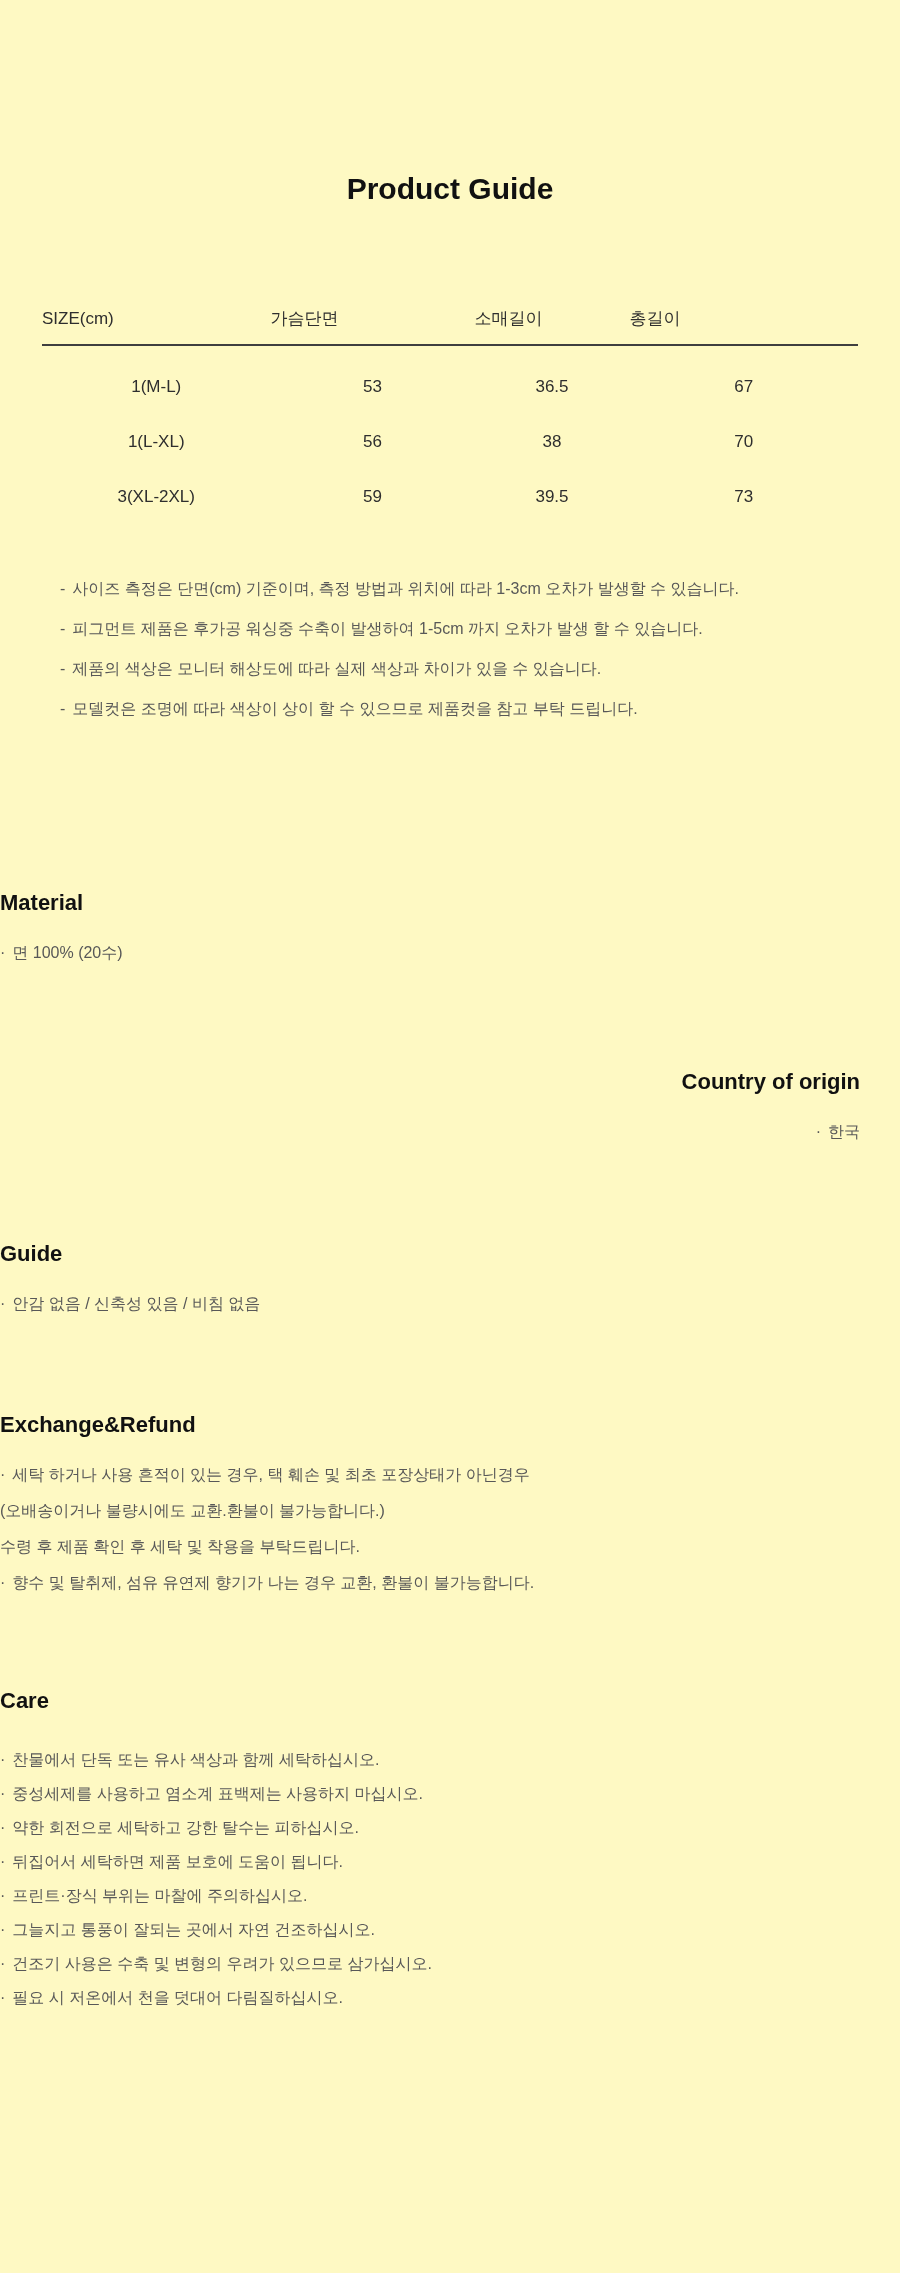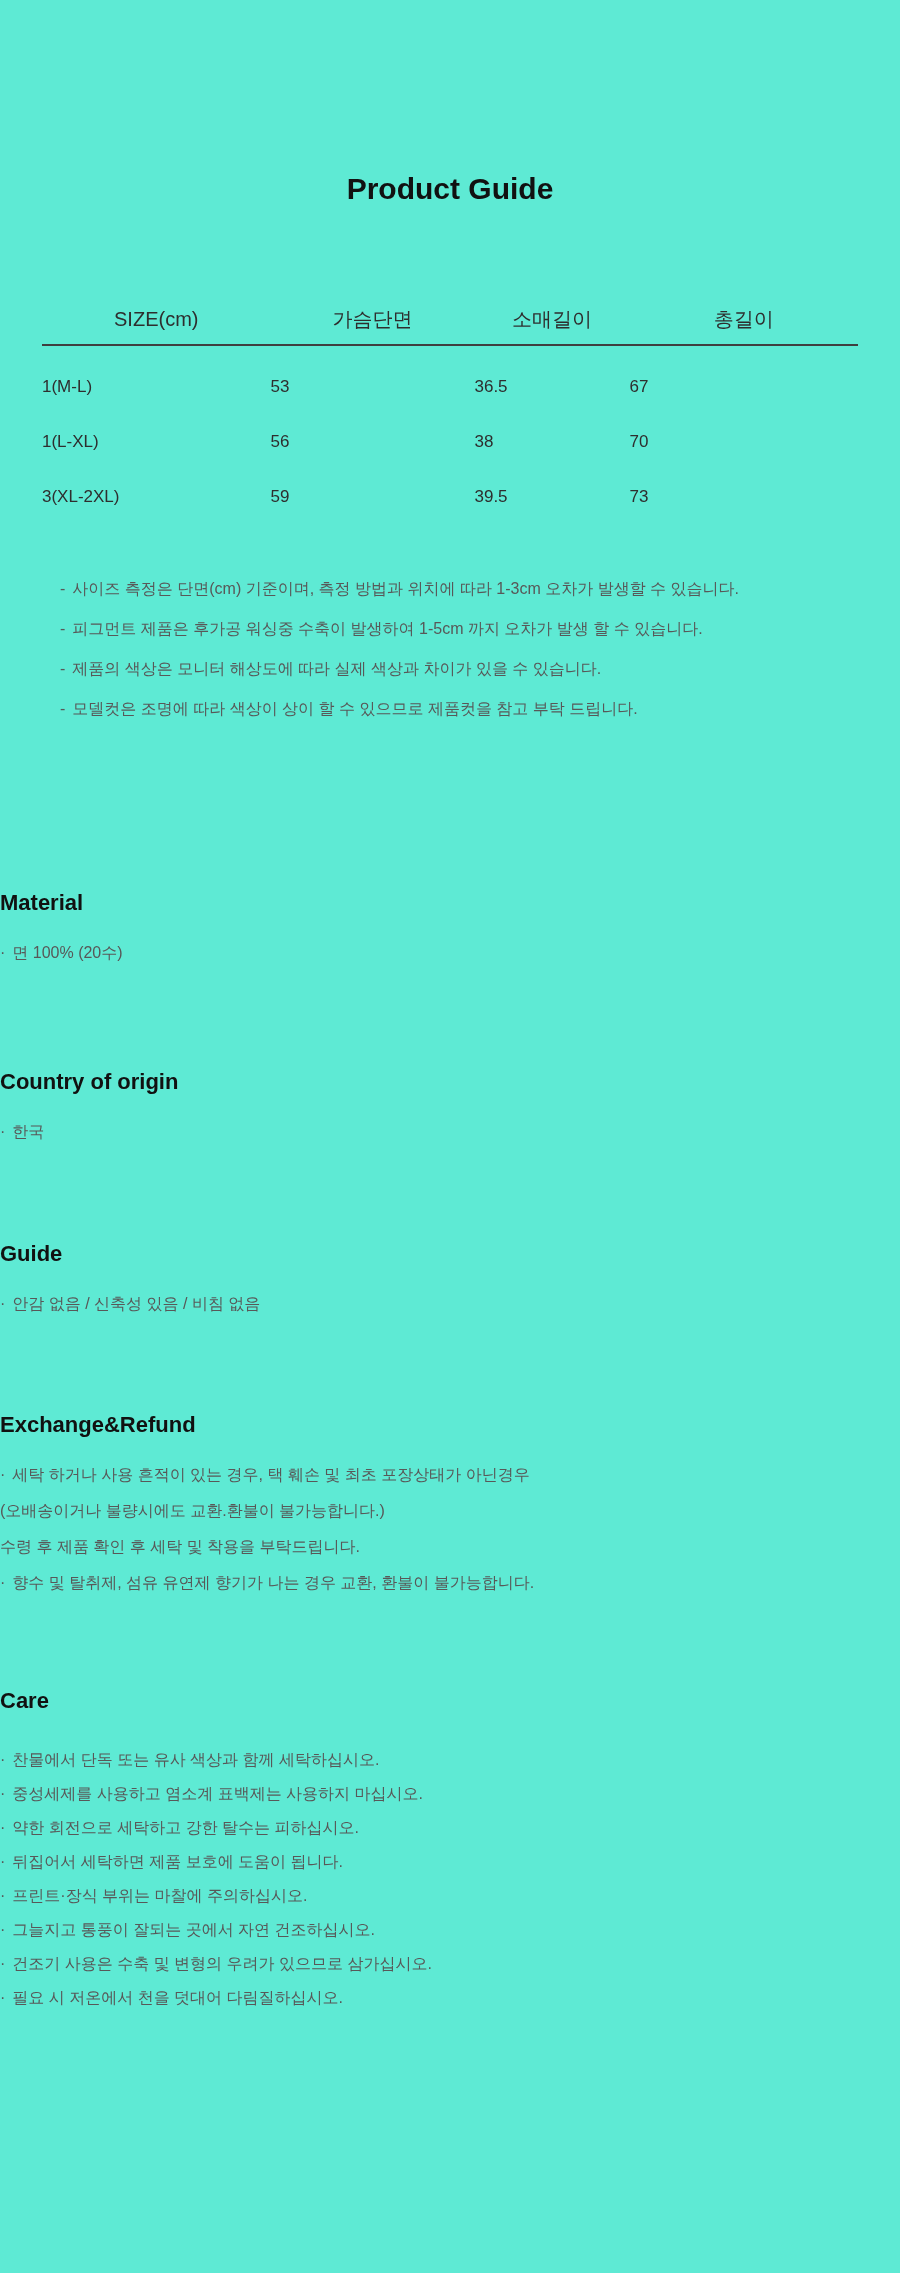--- a/index.html
+++ b/index.html
@@ -1,21 +1,21 @@
 <!DOCTYPE html>
 <html lang="ko"><head>
 <meta charset="utf-8">
 <style>
   * { margin:0; padding:0; box-sizing:border-box; }
   html,body { background:#ffffff; }
   .page {
     position:relative;
     width:900px; height:2273px;
     margin:0 auto;
-    background:#5eead4;
+    background:#fef9c3;
     overflow:hidden;
     font-family:"Liberation Sans","DejaVu Sans",sans-serif;
     color:#2e2e2e;
   }
   .title {
     margin-top:170px;
     text-align:center;
     font-size:30px;
     line-height:38px;
     font-weight:700;
@@ -26,29 +26,28 @@
   .size-table .thead,
   .size-table .trow {
     display:grid;
     grid-template-columns:28% 25% 19% 28%;
   }
   .size-table .thead {
     padding-bottom:12px;
     border-bottom:2px solid #3f3f3f;
   }
   .size-table .th {
-    text-align:center;
-    font-size:20px;
+    font-size:17px;
     line-height:26px;
     color:#2e2e2e;
   }
   .size-table .tbody { padding-top:13px; }
   .size-table .trow { height:55px; align-items:center; }
   .size-table .td {
-    text-align:left;
+    text-align:center;
     font-size:17px;
     color:#2e2e2e;
   }
   
   .notes { margin:53px 60px 0 60px; }
   .note {
     font-size:16px;
     line-height:24px;
     color:#585858;
     margin-bottom:16px;
@@ -64,21 +63,21 @@
   }
   .section .lines { margin-top:24px; }
   .line {
     font-size:16px;
     line-height:24px;
     color:#585858;
     white-space:nowrap;
   }
   .prefix:not(:empty) { margin-right:7px; }
   .sec-material { margin-top:168px; }
-  .sec-origin   { margin-top:103px; }
+  .sec-origin   { margin-top:103px;text-align:right; }
   .sec-guide    { margin-top:96px; }
   .sec-exchange { margin-top:95px; }
   .sec-care     { margin-top:92px; }
   .sec-guide    .line { margin-bottom:13px; }
   .sec-exchange .line { margin-bottom:12px; }
   .sec-care     .lines { margin-top:33px; }
   .sec-care     .line { margin-bottom:10px; }
 </style>
 </head>
 <body>

